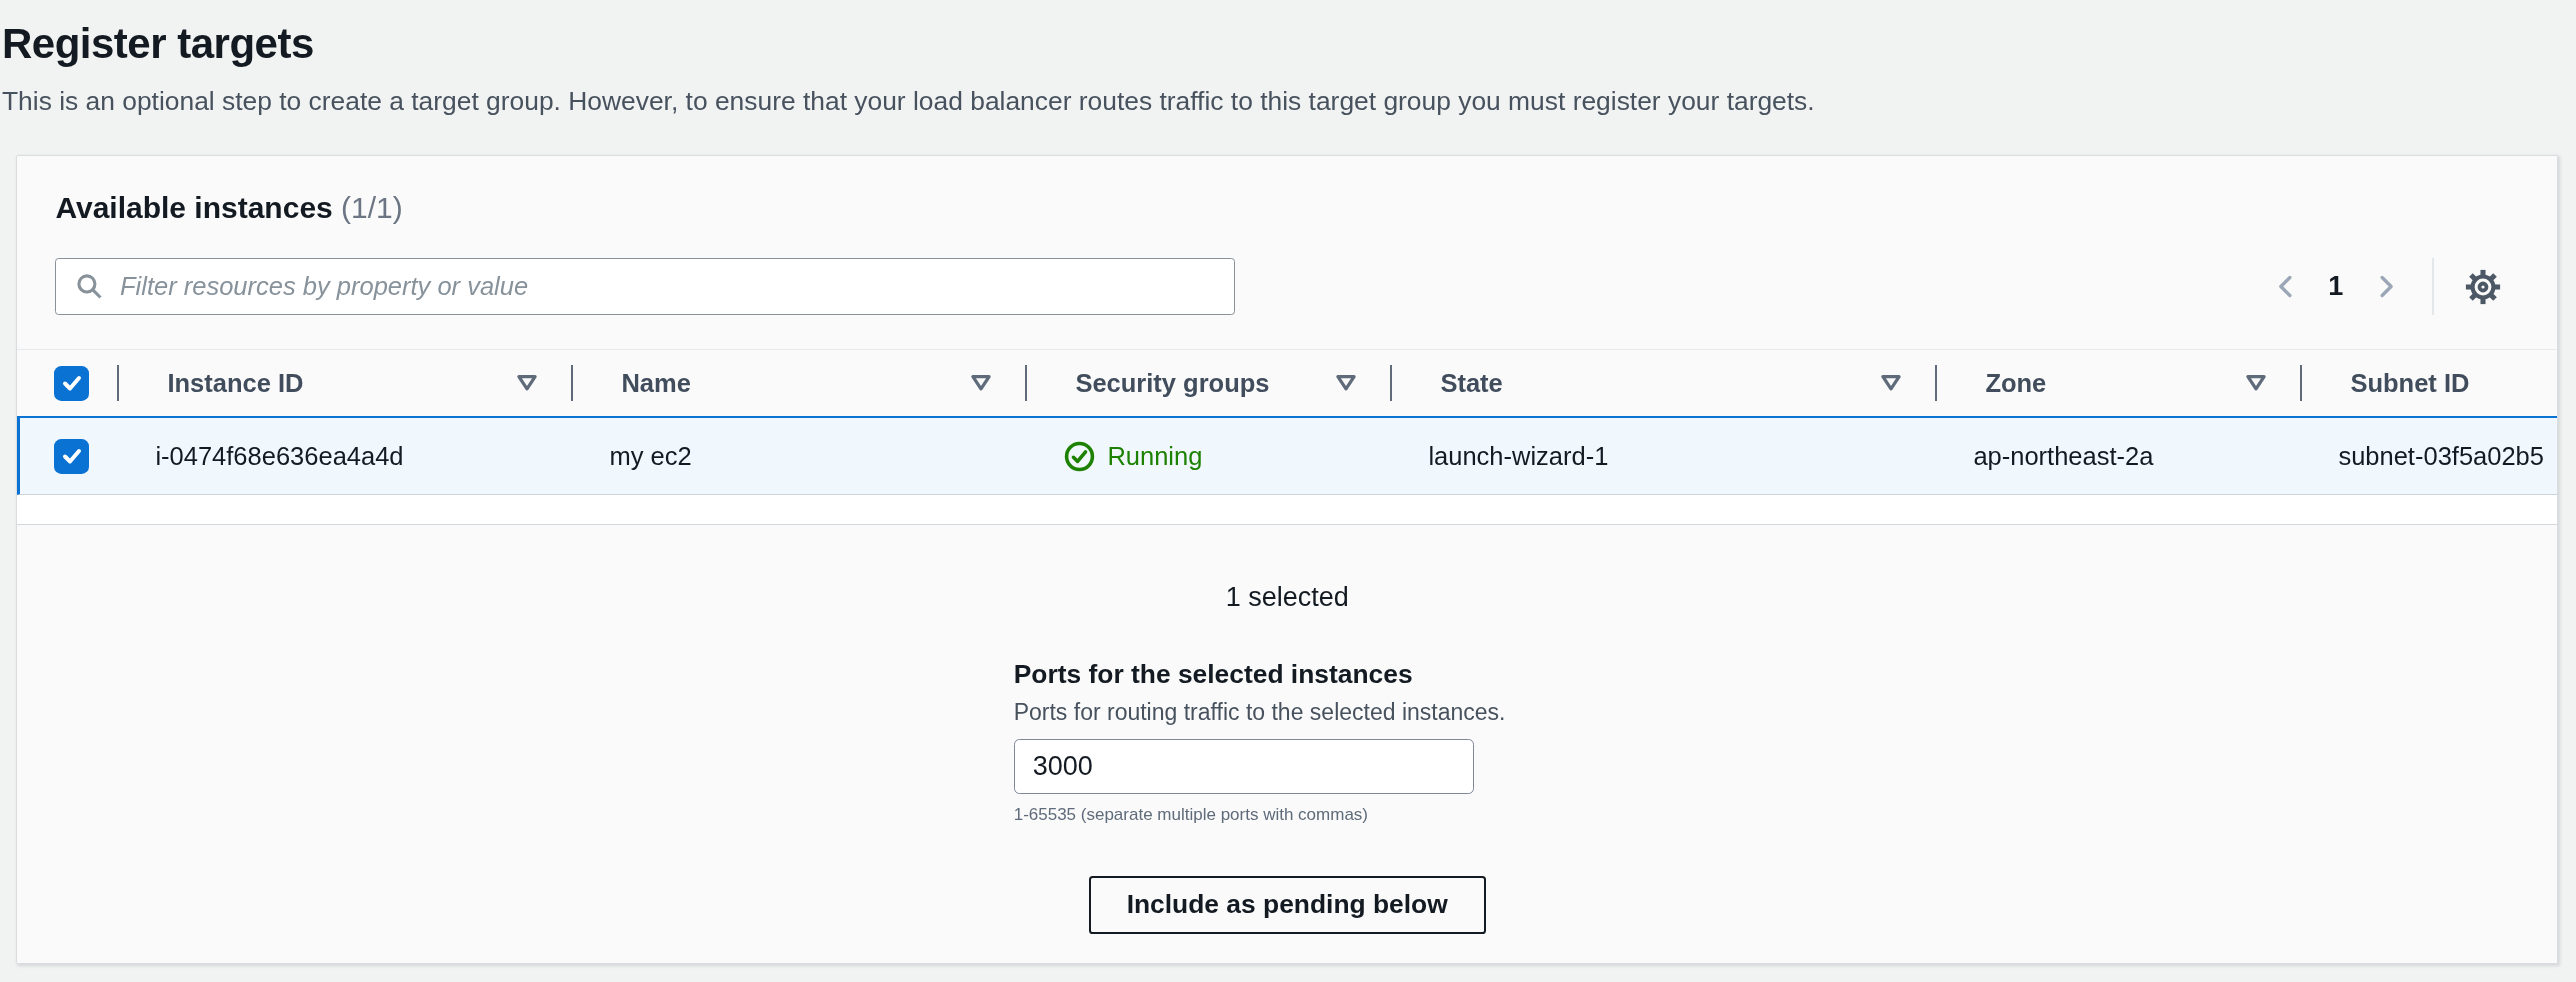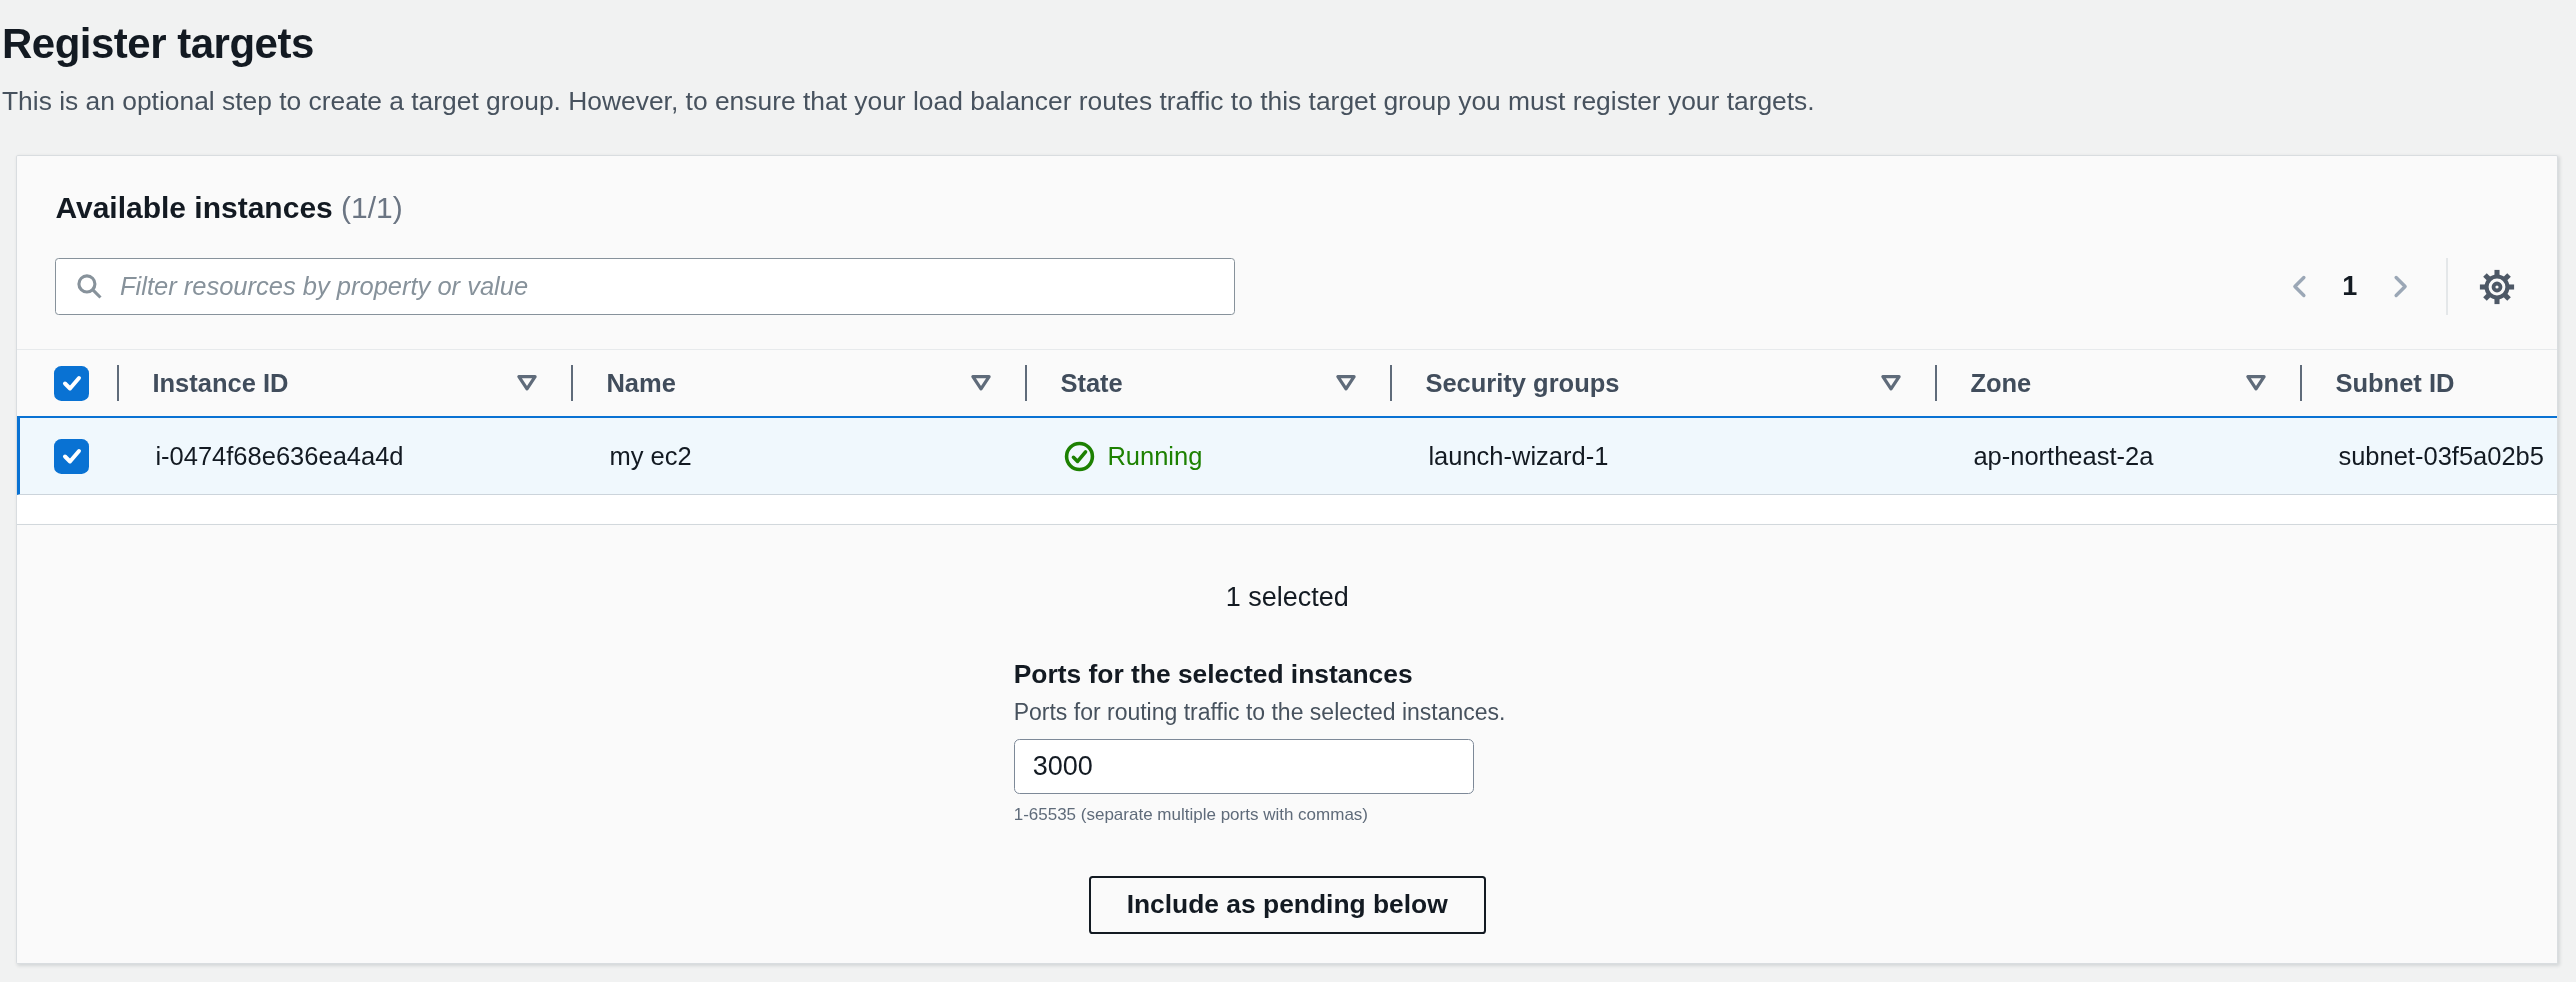--- a/index.html
+++ b/index.html
@@ -24,21 +24,21 @@
     background: #fafafa;
     border: 0.9px solid #d9dde0;
     border-radius: 1.8px;
     box-shadow: 1.8px 1.8px 3.6px rgba(0,28,36,0.12);
     display: flex;
     flex-direction: column;
     overflow: hidden;
   }
 
   
-  .card-header { padding: 35px 38px 0 38px; height: 193px; flex: none; }
+  .card-header { padding: 35px 52px 0 38px; height: 193px; flex: none; }
   .card-header h2 { font-size: 30px; font-weight: 700; color: #131a22; }
   .card-count { font-weight: 400; color: #6b7583; }
   .toolbar { margin-top: 33px; display: flex; align-items: center; justify-content: space-between; }
   .filter-box {
     width: 1180px; height: 57px;
     background: #fff;
     border: 1.8px solid #87929b;
     border-radius: 3.6px;
     display: flex; align-items: center;
     padding: 0 18px;
@@ -62,21 +62,21 @@
   
   .tgrid {
     display: grid;
     grid-template-columns: 102px 454px 454px 365px 545px 365px 474px;
     width: 2758px;
   }
   .thead { height: 66px; flex: none; }
   .th {
     position: relative;
     display: flex; align-items: center;
-    padding-left: 33px;
+    padding-left: 48px;
     font-size: 25.5px; font-weight: 700; color: #414d5c;
   }
   .th .col-divider {
     position: absolute; right: 0; top: 50%; transform: translateY(-50%);
     width: 2.7px; height: 36px; background: #5f6b7a;
   }
   .th-select { padding-left: 37px; }
   .filter-caret { margin-left: auto; margin-right: 35px; display: flex; }
 
   .table-body { background: #fff; flex: none; }
@@ -224,30 +224,30 @@
       <div class="th">
         <span>Name</span>
         <span class="filter-caret">
           <svg width="22" height="18" viewBox="0 0 24 20" fill="none" stroke="#5f6b7a" stroke-width="3.6" stroke-linejoin="round">
               <path d="M3 3 H21 L12 16.5 Z"></path>
             </svg>
         </span>
         <div class="col-divider"></div>
       </div>
       <div class="th">
+        <span>Security groups</span>
+        <span class="filter-caret">
+          <svg width="22" height="18" viewBox="0 0 24 20" fill="none" stroke="#5f6b7a" stroke-width="3.6" stroke-linejoin="round">
+              <path d="M3 3 H21 L12 16.5 Z"></path>
+            </svg>
+        </span>
+        <div class="col-divider"></div>
+      </div>
+      <div class="th">
         <span>State</span>
-        <span class="filter-caret">
-          <svg width="22" height="18" viewBox="0 0 24 20" fill="none" stroke="#5f6b7a" stroke-width="3.6" stroke-linejoin="round">
-              <path d="M3 3 H21 L12 16.5 Z"></path>
-            </svg>
-        </span>
-        <div class="col-divider"></div>
-      </div>
-      <div class="th">
-        <span>Security groups</span>
         <span class="filter-caret">
           <svg width="22" height="18" viewBox="0 0 24 20" fill="none" stroke="#5f6b7a" stroke-width="3.6" stroke-linejoin="round">
               <path d="M3 3 H21 L12 16.5 Z"></path>
             </svg>
         </span>
         <div class="col-divider"></div>
       </div>
       <div class="th">
         <span>Zone</span>
         <span class="filter-caret">

